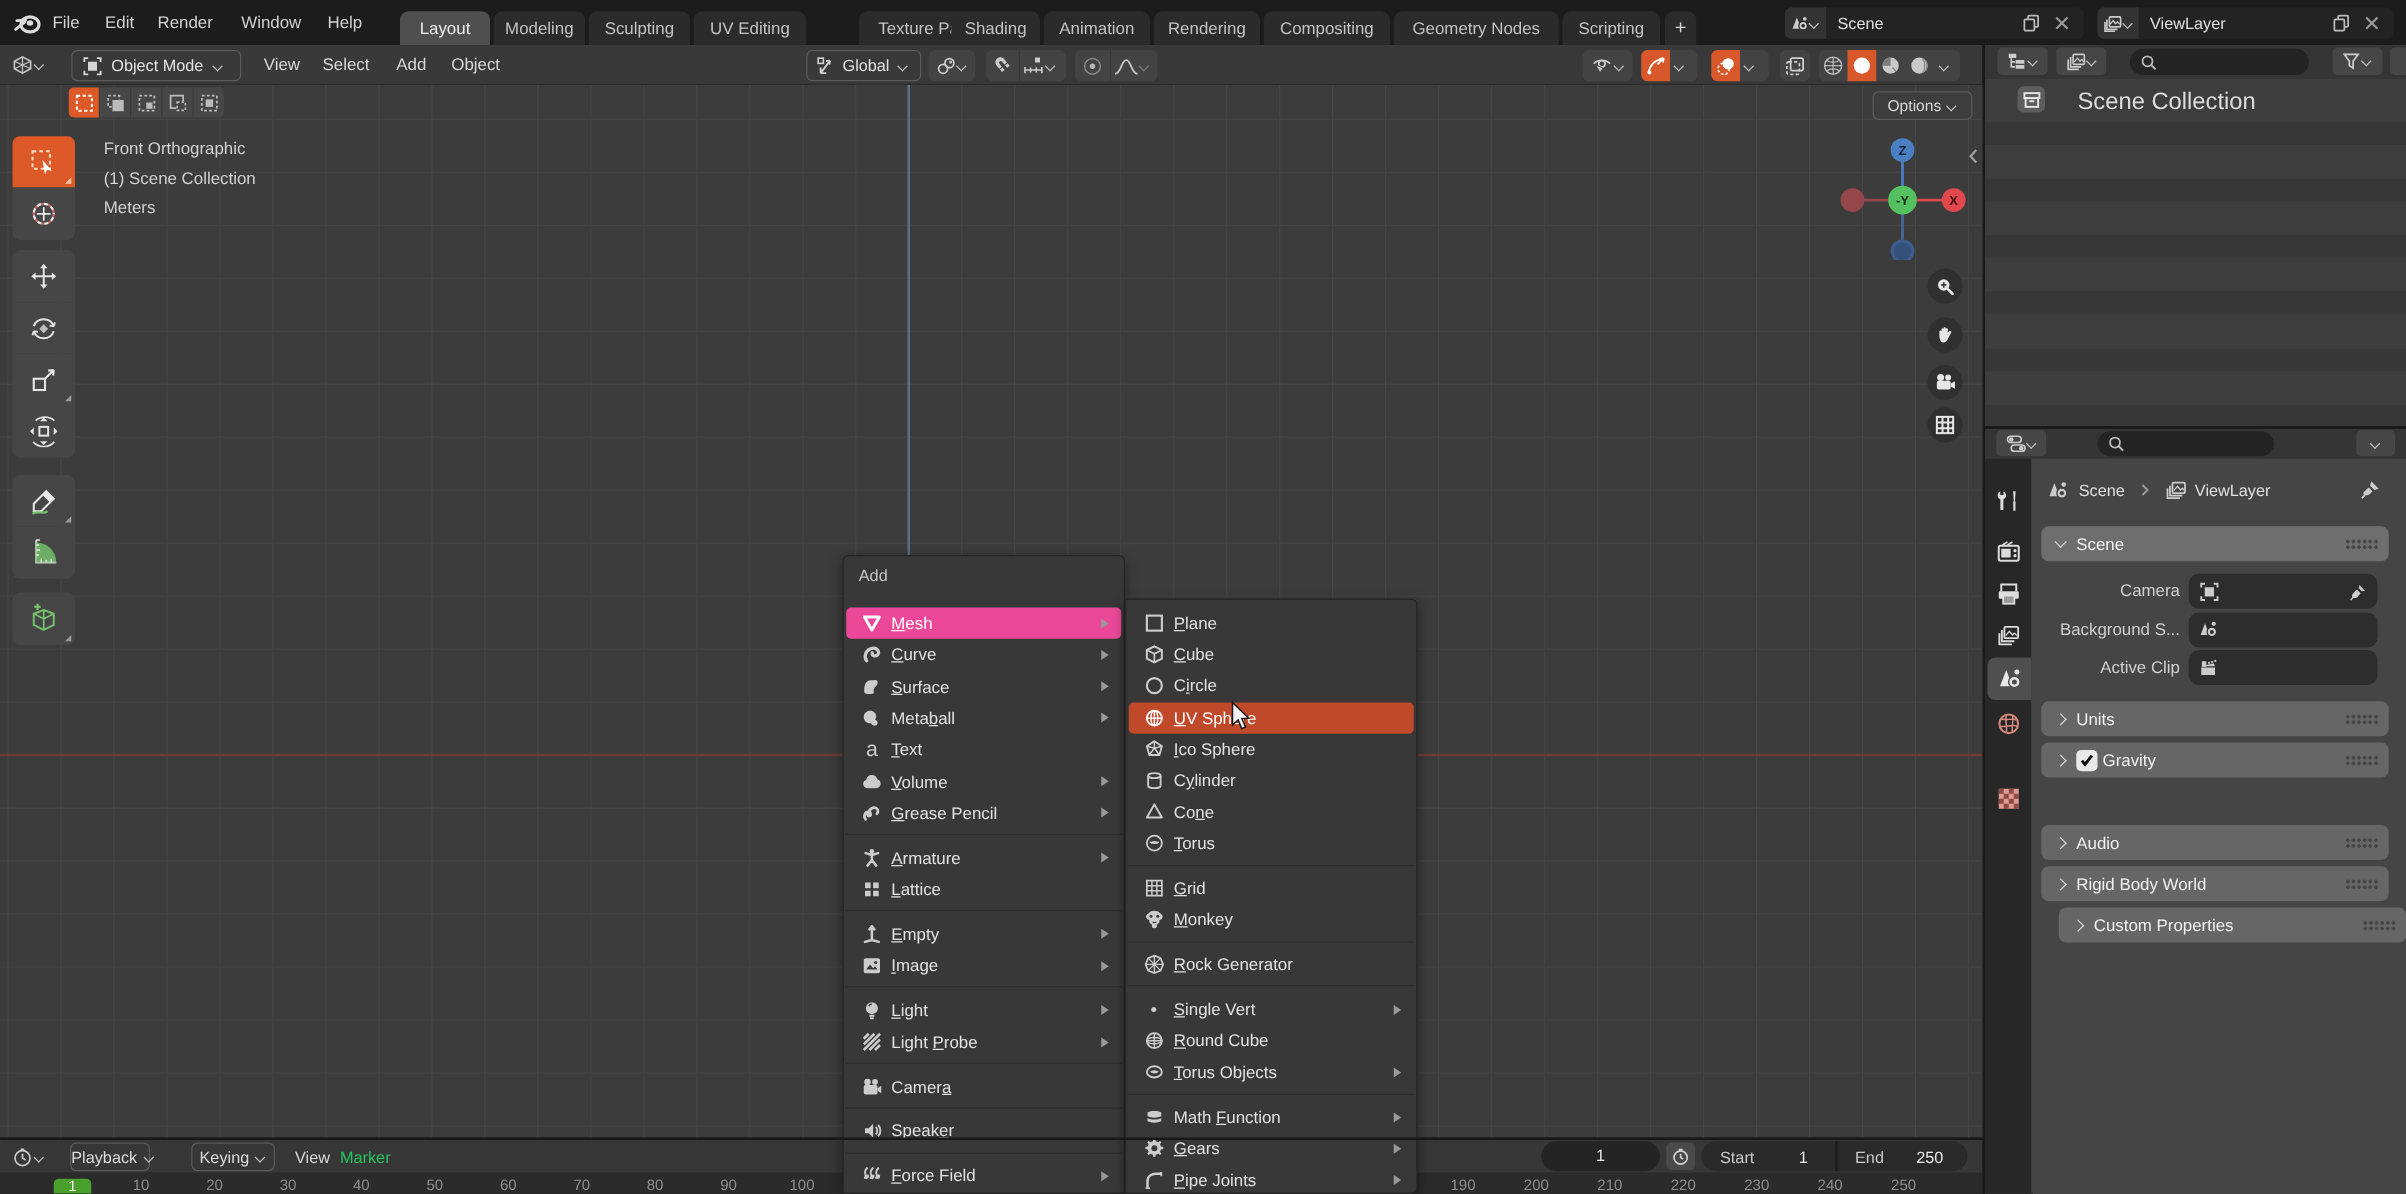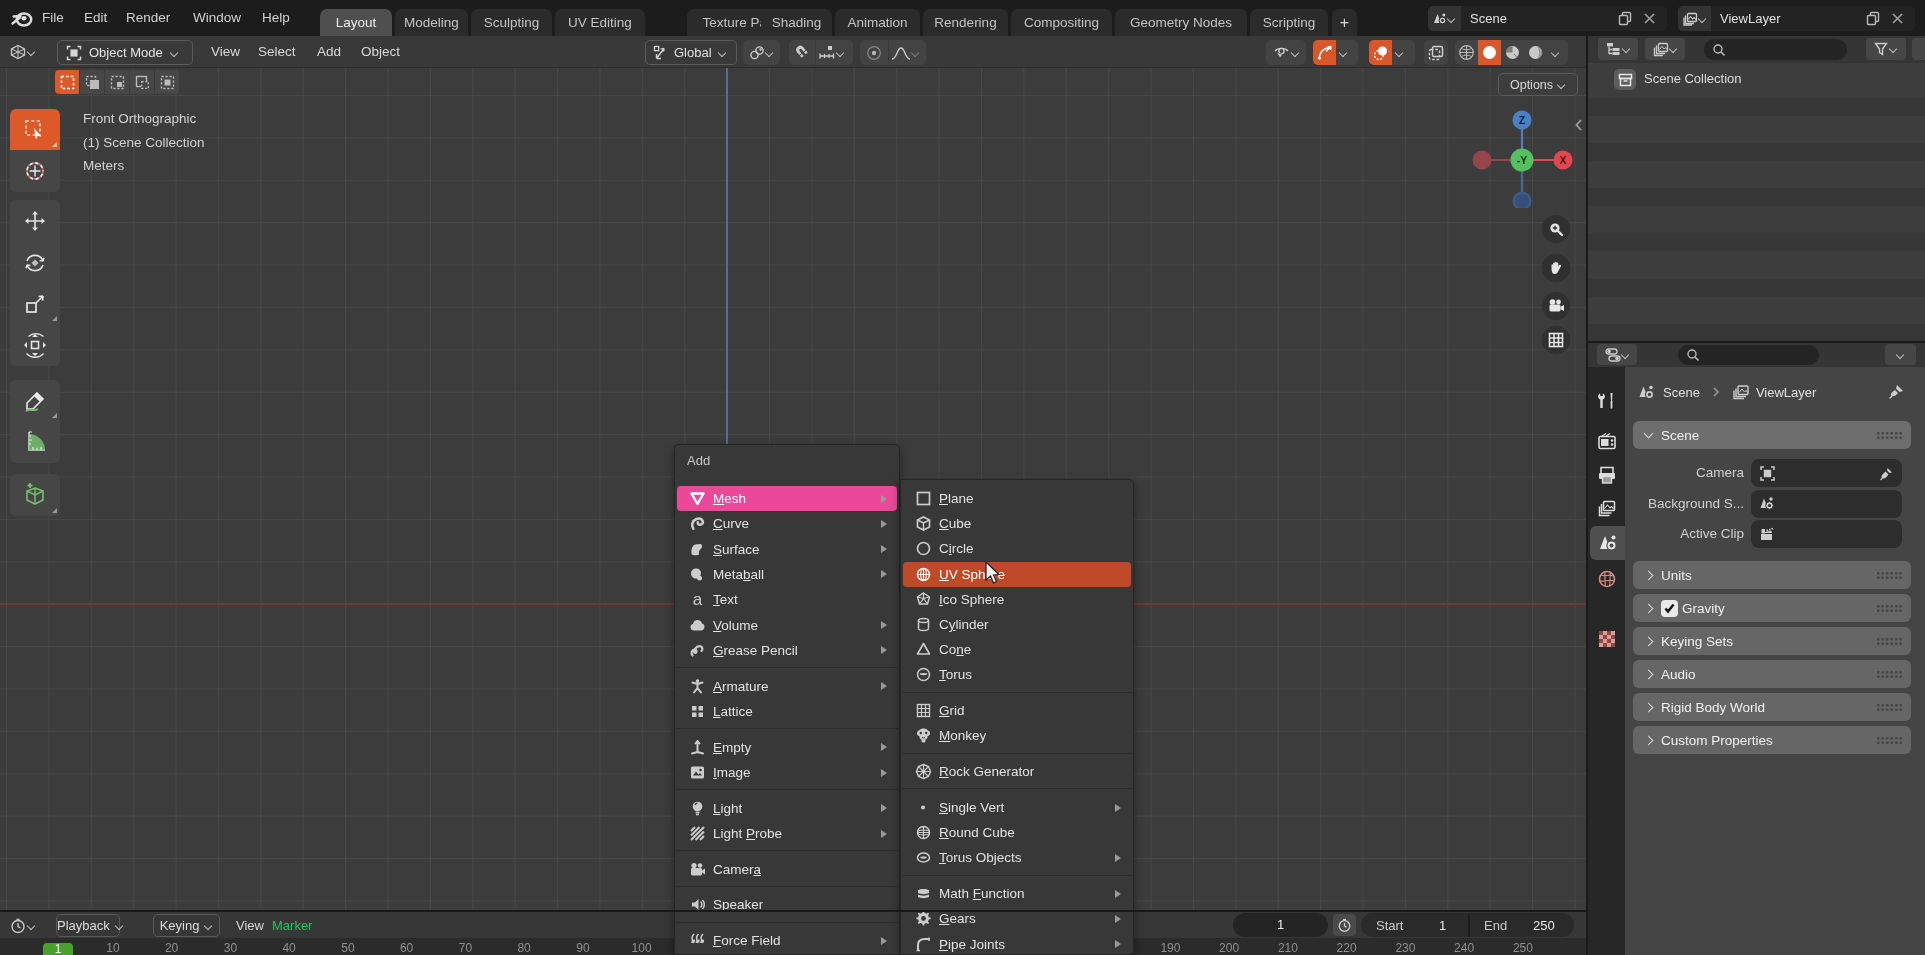--- a/index.html
+++ b/index.html
@@ -422,21 +422,21 @@
  <div class="ab" style="left:0;top:197px;width:337px;height:18px;background:#373737;"></div>
  <div class="ab" style="left:0;top:243px;width:337px;height:18px;background:#373737;"></div>
  <div class="ab" style="left:0;top:288px;width:337px;height:17px;background:#373737;"></div>
  <div class="ab flex" style="left:26px;top:33px;width:22px;height:21px;background:#5d5d5d;border-radius:5px;justify-content:center;">
   <svg width="15" height="14" viewBox="0 0 15 14">
           <rect x="1.5" y="1.5" width="12" height="4" fill="none" stroke="#e8e8e8" stroke-width="1.5"></rect>
           <rect x="2.5" y="5.5" width="10" height="7" fill="none" stroke="#e8e8e8" stroke-width="1.5"></rect>
           <path d="M5.5 8 L9.5 8" stroke="#e8e8e8" stroke-width="1.5"></path>
         </svg>
  </div>
- <div class="ab" style="left:56px;top:35px;color:#dcdcdc;font-size:13px;">Scene Collection</div>
+ <div class="ab" style="left:74px;top:35px;color:#dcdcdc;font-size:19px;">Scene Collection</div>
 </div>
 
 <div class="ab" id="props" style="left:1588px;top:343px;width:337px;height:612px;background:#454545;">
  <div class="ab" style="left:0;top:0;width:337px;height:24px;background:#353535;"></div>
  <div class="ab flex" style="left:9px;top:1px;width:40px;height:21px;background:#464646;border-radius:4px;justify-content:center;">
   <svg width="16" height="14" viewBox="0 0 16 14">
           <rect x="1" y="1" width="11" height="5" rx="2.5" fill="none" stroke="#ccc" stroke-width="1.3"></rect>
           <circle cx="4" cy="3.5" r="1.8" fill="#ccc"></circle>
           <rect x="4" y="8" width="11" height="5" rx="2.5" fill="none" stroke="#ccc" stroke-width="1.3"></rect>
           <circle cx="12" cy="10.5" r="1.8" fill="#ccc"></circle>
@@ -565,24 +565,23 @@
           <path d="M7.5 4.5 l1.5 -.5 M10 3.8 l1.5 -.5 M12.5 3 l1.5 -.5" stroke="#ccc" stroke-width="1.5"></path>
         </svg>
  </div>
 
  <div class="phead" style="top:218px;"><span class="pchev"></span>Units<div class="dots"></div></div>
  <div class="phead" style="top:251px;"><span class="pchev"></span><span class="flex" style="width:17px;height:17px;background:#e9e9e9;border-radius:4px;justify-content:center;margin-right:4px;">
           <svg width="13" height="13" viewBox="0 0 13 13">
             <path d="M2.5 6.5 L5 9.5 L10.5 2.5" stroke="#111" stroke-width="2.4" fill="none"></path>
           </svg>
         </span>Gravity<div class="dots"></div></div>
- <div class="phead" style="top:284px;"><span class="pchev"></span>Keying Sets<div class="dots"></div></div>
  <div class="phead" style="top:317px;"><span class="pchev"></span>Audio<div class="dots"></div></div>
  <div class="phead" style="top:350px;"><span class="pchev"></span>Rigid Body World<div class="dots"></div></div>
- <div class="phead" style="top:383px;"><span class="pchev"></span>Custom Properties<div class="dots"></div></div>
+ <div class="phead" style="top:383px;margin-left:14px;"><span class="pchev"></span>Custom Properties<div class="dots"></div></div>
 </div>
 
 <div class="ab" id="timeline" style="left:0;top:912px;width:1586px;height:43px;background:#373737;">
  <div class="ab" style="left:0;top:26px;width:1586px;height:17px;background:#2b2b2b;"></div>
  <div class="ab flex" style="left:10px;top:3px;width:43px;height:21px;">
   <svg width="16" height="16" viewBox="0 0 16 16">
           <circle cx="8" cy="8.5" r="6" fill="none" stroke="#c9c9c9" stroke-width="1.4"></circle>
           <path d="M8 5 L8 8.5 L10.5 10" stroke="#c9c9c9" stroke-width="1.4" fill="none"></path>
           <path d="M6.5 1.5 L9.5 1.5" stroke="#c9c9c9" stroke-width="1.6"></path>
         </svg>

